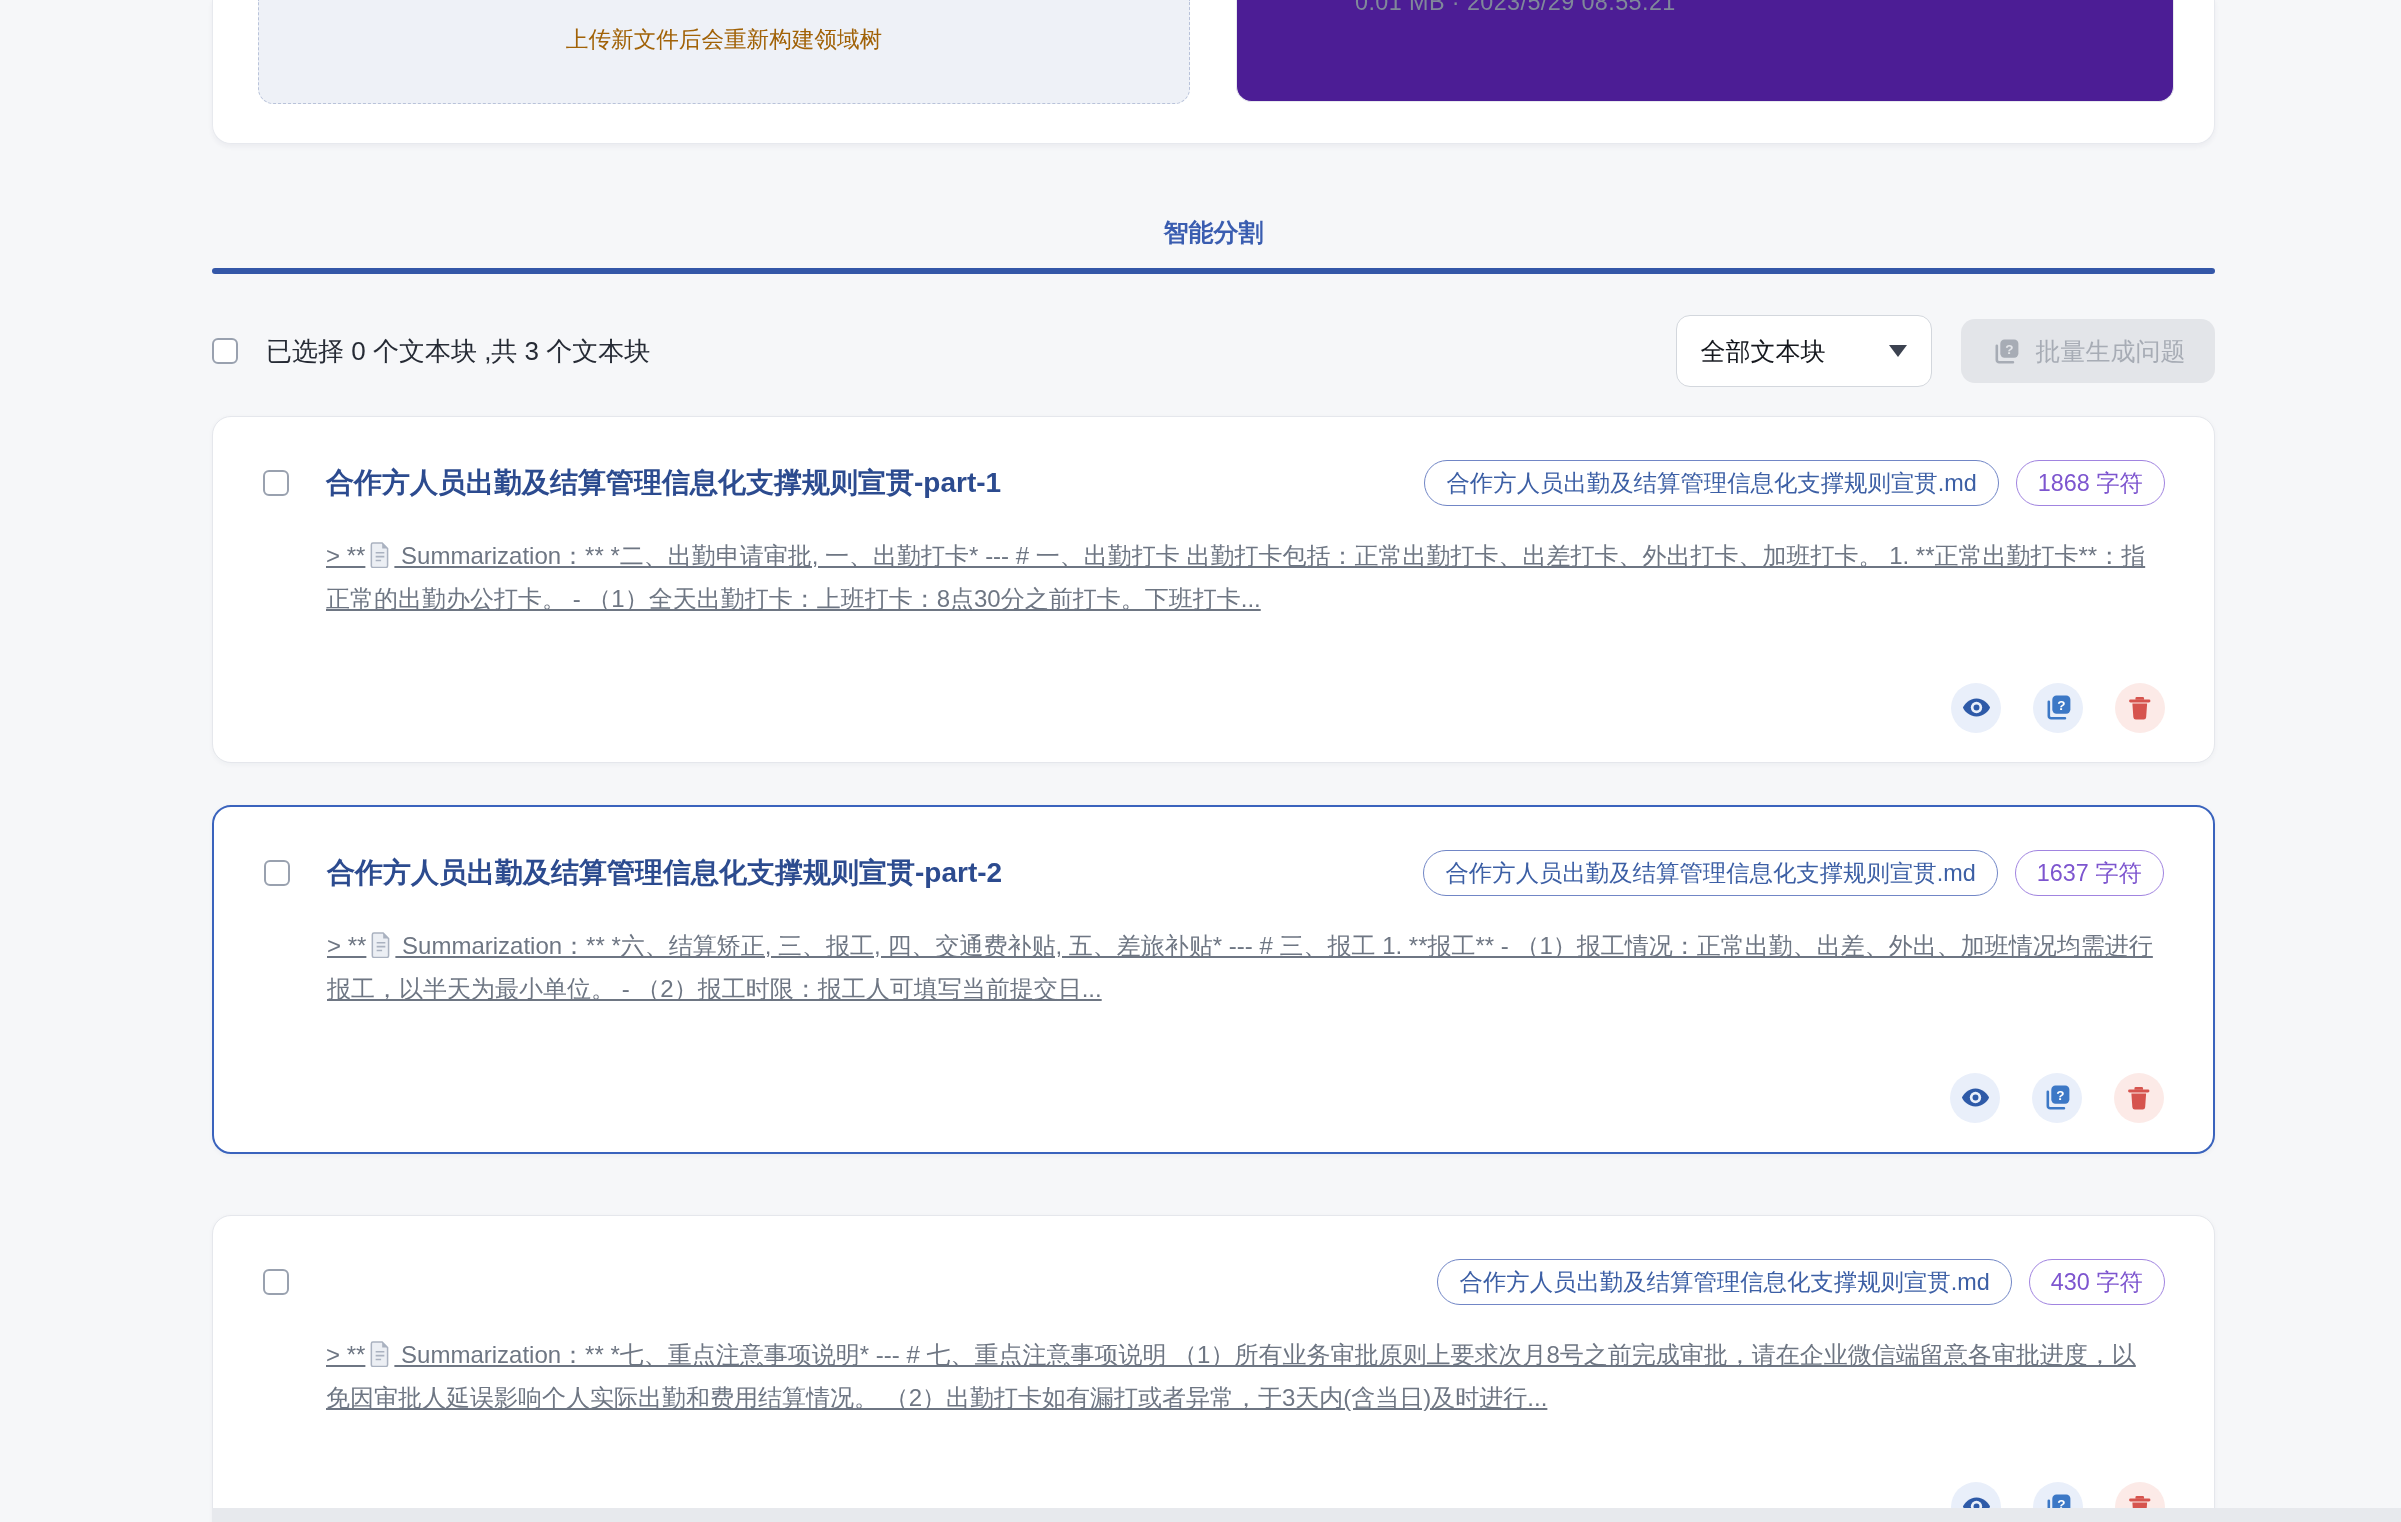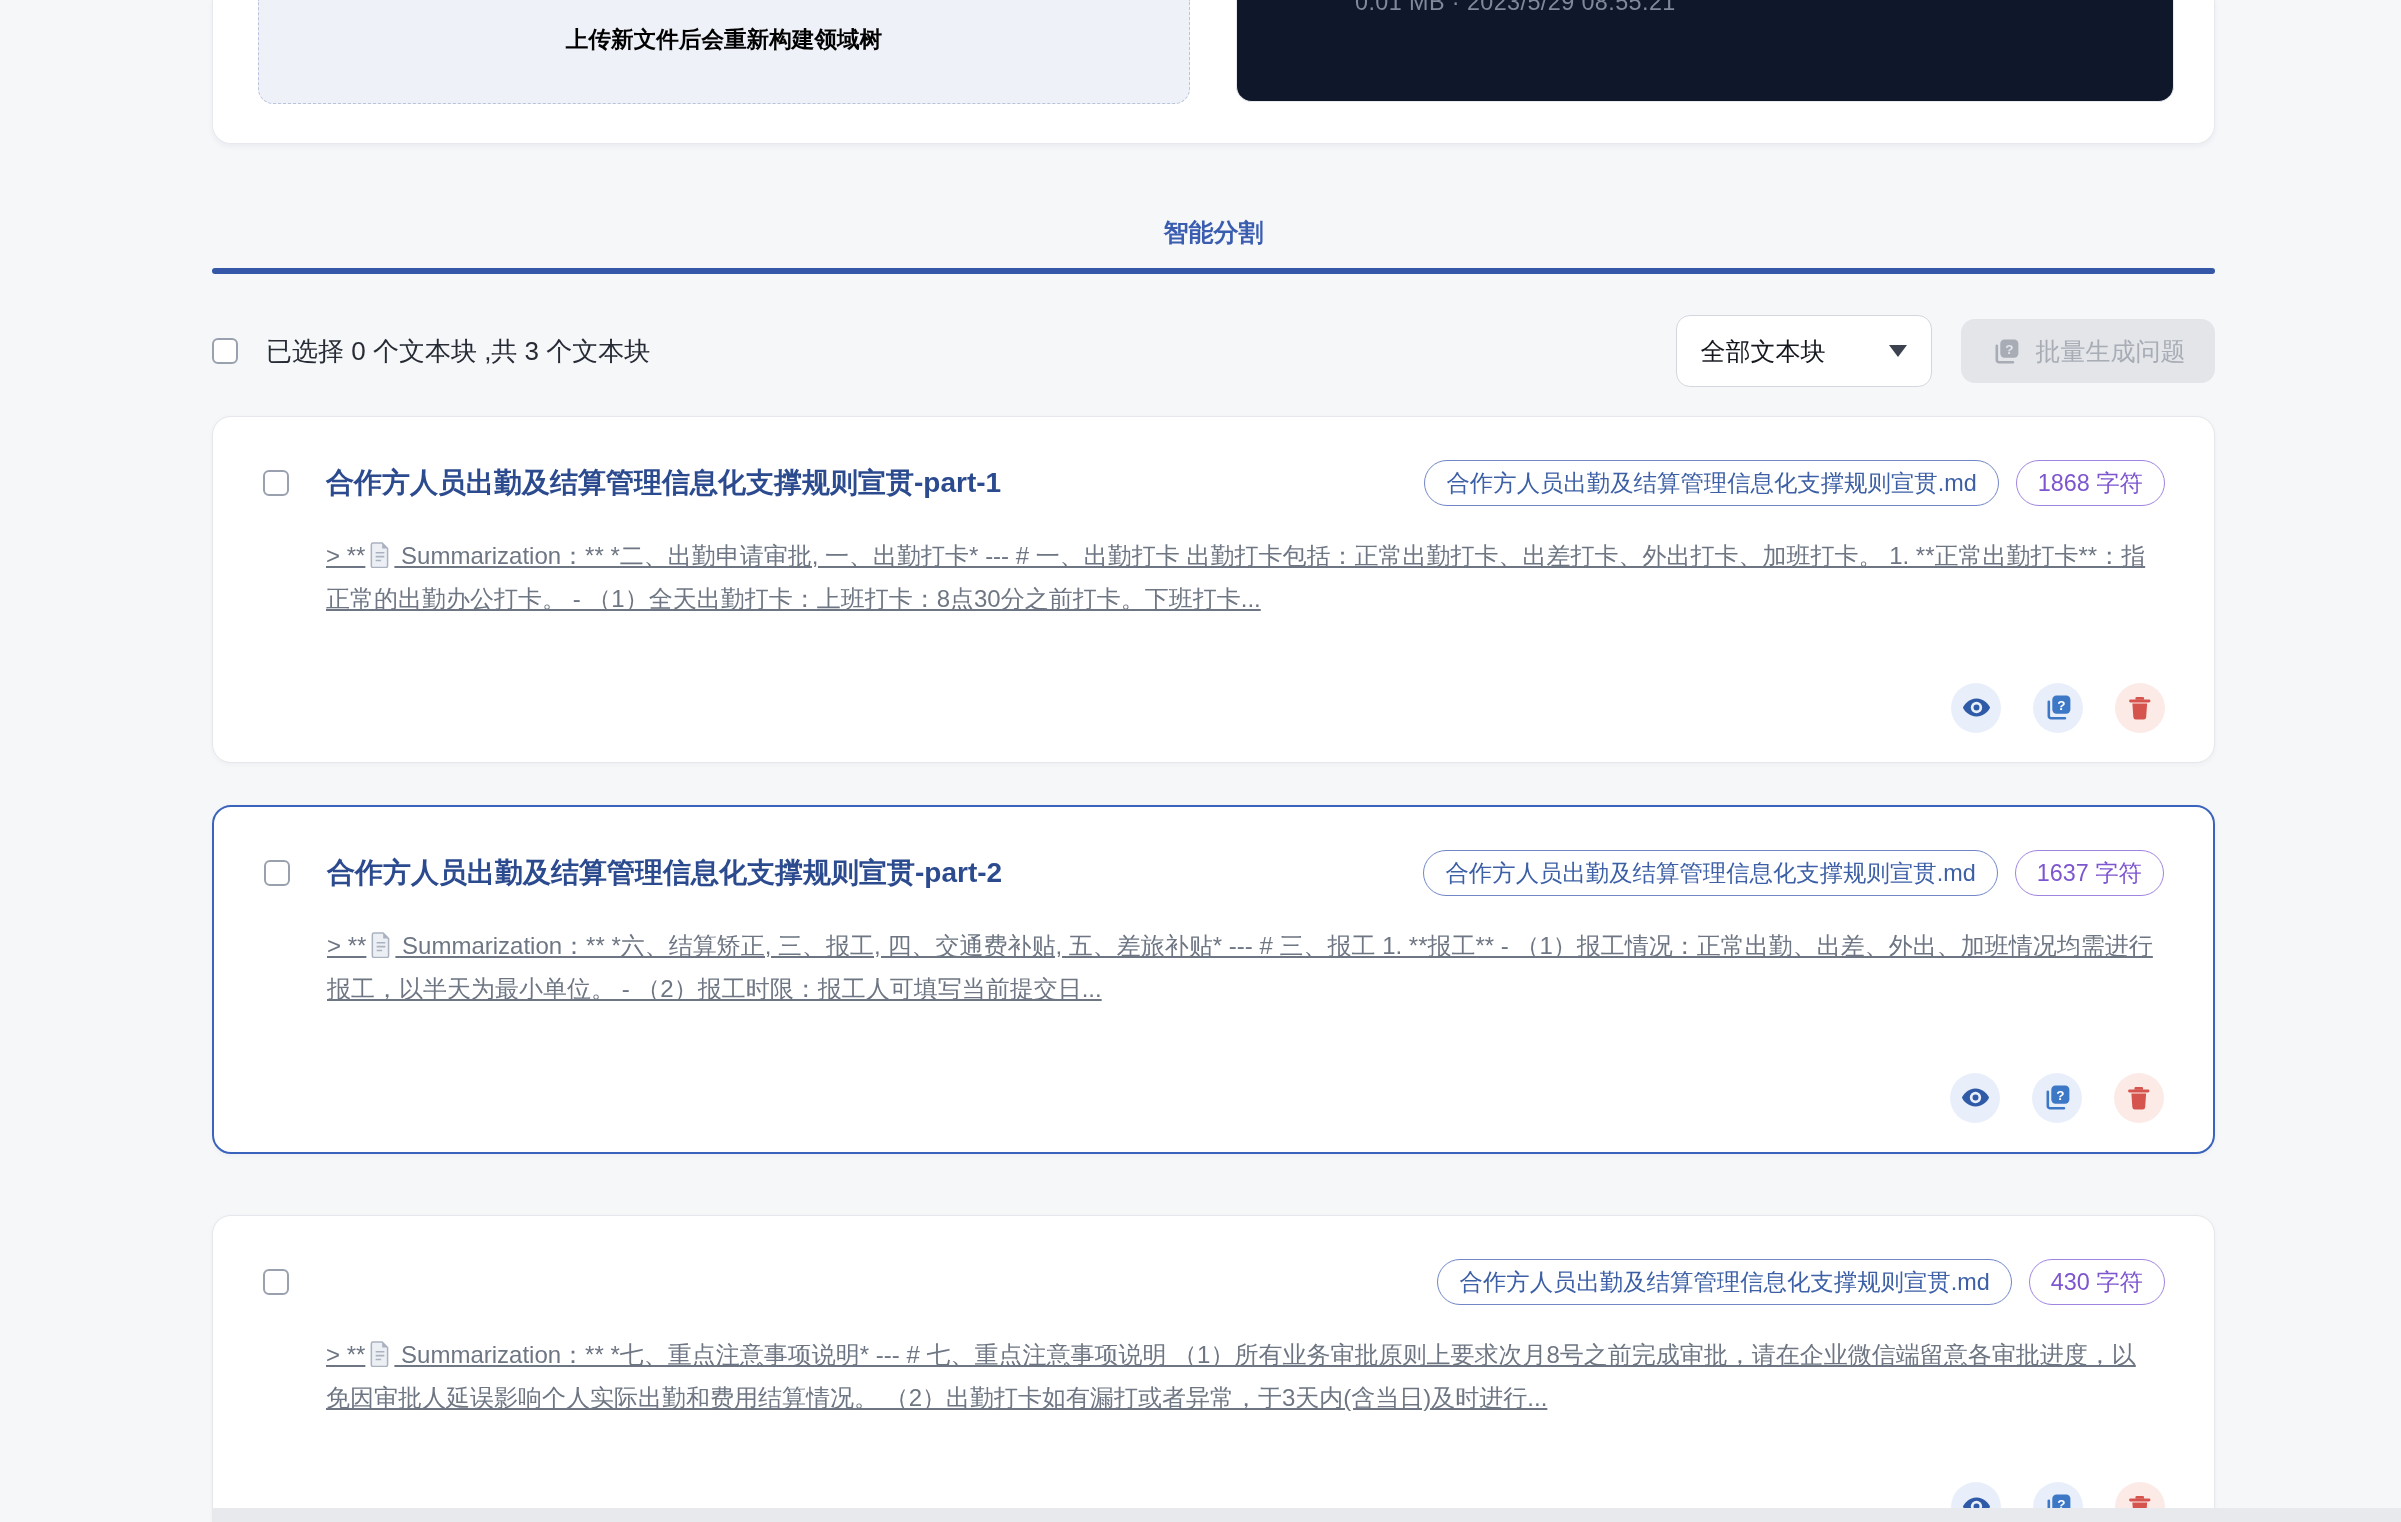--- a/index.html
+++ b/index.html
@@ -6,22 +6,22 @@
   .page{position:relative;width:2401px;height:1523px;overflow:hidden;
         font-family:"Liberation Sans","DejaVu Sans",sans-serif;background:#f6f7f9;color:#262b35;}
   .content{position:absolute;left:212px;top:0;width:2003px;}
 
   
   .top-card{position:relative;height:143px;background:#fff;border:0.9px solid #e7e9ee;border-top:none;
             border-radius:0 0 19px 19px;box-shadow:0 2.6px 5.2px rgba(30,40,70,.05);}
   .upload-zone{position:absolute;left:45px;top:0;width:932px;height:104px;background:#eef1f7;
                border:1.7px dashed #b9c3da;border-top:none;border-radius:0 0 15.6px 15.6px;
                display:flex;justify-content:center;align-items:flex-start;padding-top:24px;box-sizing:border-box;}
-  .upload-hint{font-size:22.6px;color:#000000;font-weight:bold;}
-  .file-card{position:absolute;left:1023px;top:0;width:938px;height:102px;background:#0f172a;
+  .upload-hint{font-size:22.6px;color:#a16207;}
+  .file-card{position:absolute;left:1023px;top:0;width:938px;height:102px;background:#4c1d95;
              border:0.9px solid #e7e9ee;border-top:none;border-radius:0 0 15.6px 15.6px;overflow:hidden;box-sizing:border-box;}
   .file-meta{margin:-11.3px 0 0 118px;font-size:23.4px;color:#80889a;letter-spacing:0.4px;}
 
   
   .tabs{display:flex;margin-top:50px;border-bottom:1.7px solid #e5e7eb;position:relative;}
   .tab{flex:1;height:76px;display:flex;align-items:center;justify-content:center;position:relative;cursor:pointer;}
   .tab-label{font-size:25px;color:#5b6472;}
   .tab.active .tab-label{color:#3a5db0;font-weight:700;}
   .tab.active::after{content:"";position:absolute;left:0;right:0;bottom:-3.5px;height:6px;background:#3457a8;border-radius:3.5px;}
 

